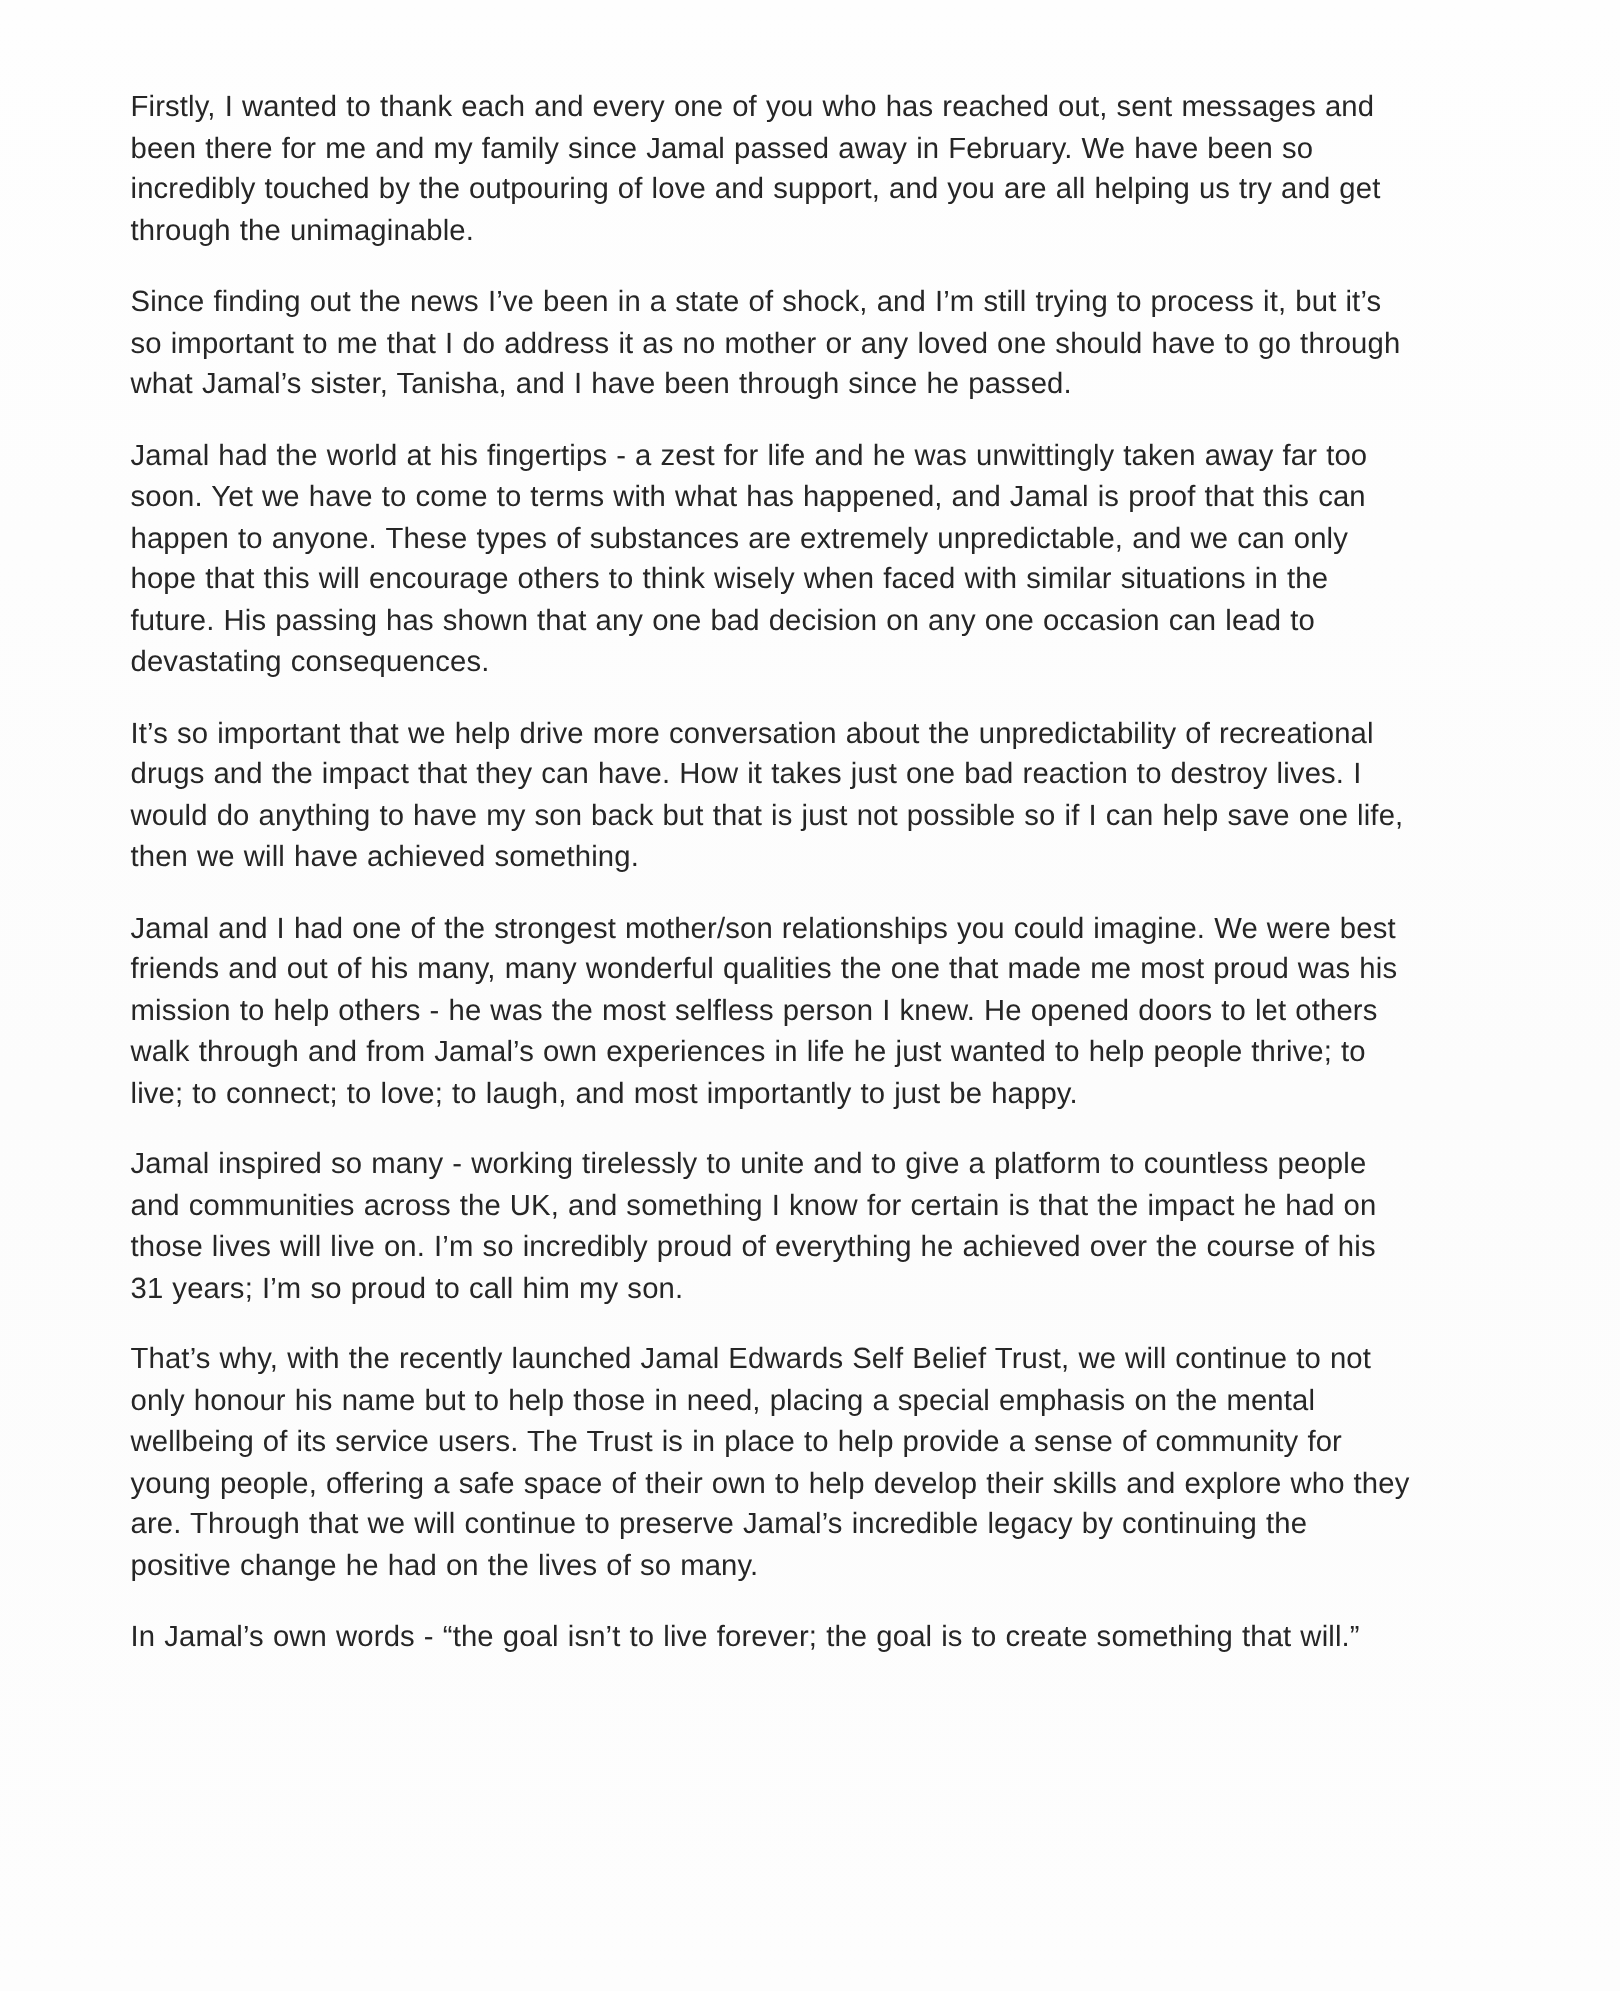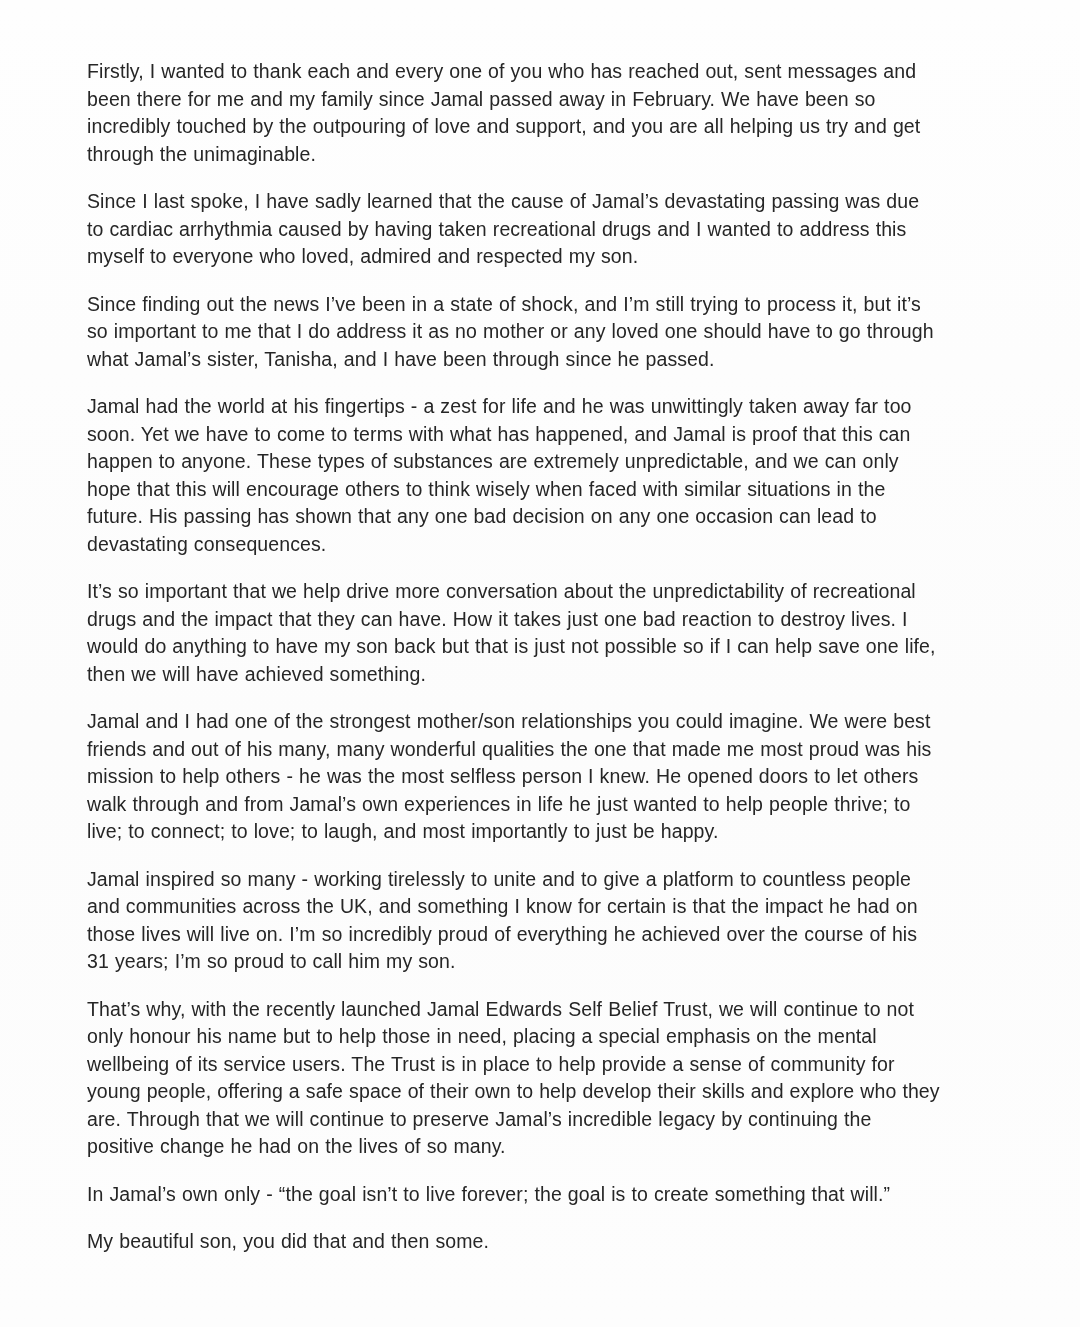--- a/index.html
+++ b/index.html
@@ -42,23 +42,21 @@
     margin-top: 8px;
     margin-bottom: 0;
   }
 </style>
 </head>
 <body>
 
 <div class="page">
   <div class="letter">
     <p>Firstly, I wanted to thank each and every one of you who has reached out, sent messages and been there for me and my family since Jamal passed away in February. We have been so incredibly touched by the outpouring of love and support, and you are all helping us try and get through the unimaginable.</p>
-    <p>Since I last spoke, I have sadly learned that the cause of Jamal’s devastating passing was due to cardiac arrhythmia caused by having taken recreational drugs and I wanted to address this myself to everyone who loved, admired and respected my son.</p>
     <p>Since finding out the news I’ve been in a state of shock, and I’m still trying to process it, but it’s so important to me that I do address it as no mother or any loved one should have to go through what Jamal’s sister, Tanisha, and I have been through since he passed.</p>
     <p>Jamal had the world at his fingertips - a zest for life and he was unwittingly taken away far too soon. Yet we have to come to terms with what has happened, and Jamal is proof that this can happen to anyone. These types of substances are extremely unpredictable, and we can only hope that this will encourage others to think wisely when faced with similar situations in the future. His passing has shown that any one bad decision on any one occasion can lead to devastating consequences.</p>
     <p>It’s so important that we help drive more conversation about the unpredictability of recreational drugs and the impact that they can have. How it takes just one bad reaction to destroy lives.  I would do anything to have my son back but that is just not possible so if I can help save one life, then we will have achieved something.</p>
     <p>Jamal and I had one of the strongest mother/son relationships you could imagine. We were best friends and out of his many, many wonderful qualities the one that made me most proud was his mission to help others - he was the most selfless person I knew. He opened doors to let others walk through and from Jamal’s own experiences in life he just wanted to help people thrive; to live; to connect; to love; to laugh, and most importantly to just be happy.</p>
     <p>Jamal inspired so many - working tirelessly to unite and to give a platform to countless people and communities across the UK, and something I know for certain is that the impact he had on those lives will live on. I’m so incredibly proud of everything he achieved over the course of his 31 years; I’m so proud to call him my son.</p>
     <p>That’s why, with the recently launched Jamal Edwards Self Belief Trust, we will continue to not only honour his name but to help those in need, placing a special emphasis on the mental wellbeing of its service users. The Trust is in place to help provide a sense of community for young people, offering a safe space of their own to help develop their skills and explore who they are. Through that we will continue to preserve Jamal’s incredible legacy by continuing the positive change he had on the lives of so many.</p>
-    <p class="quote-line"><span>In Jamal’s own only - </span><span class="quote-text">“the goal isn’t to live forever; the goal is to create something that will.”</span></p>
-    <p class="closing">My beautiful son, you did that and then some.</p>
+    <p class="quote-line"><span>In Jamal’s own words - </span><span class="quote-text">“the goal isn’t to live forever; the goal is to create something that will.”</span></p>
   </div>
 </div>
 
 </body></html>

